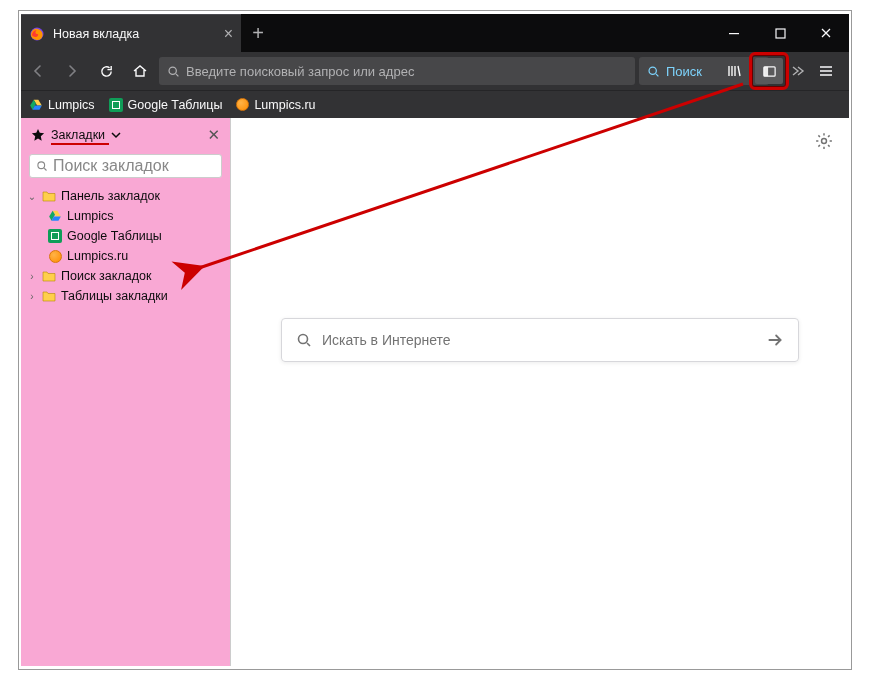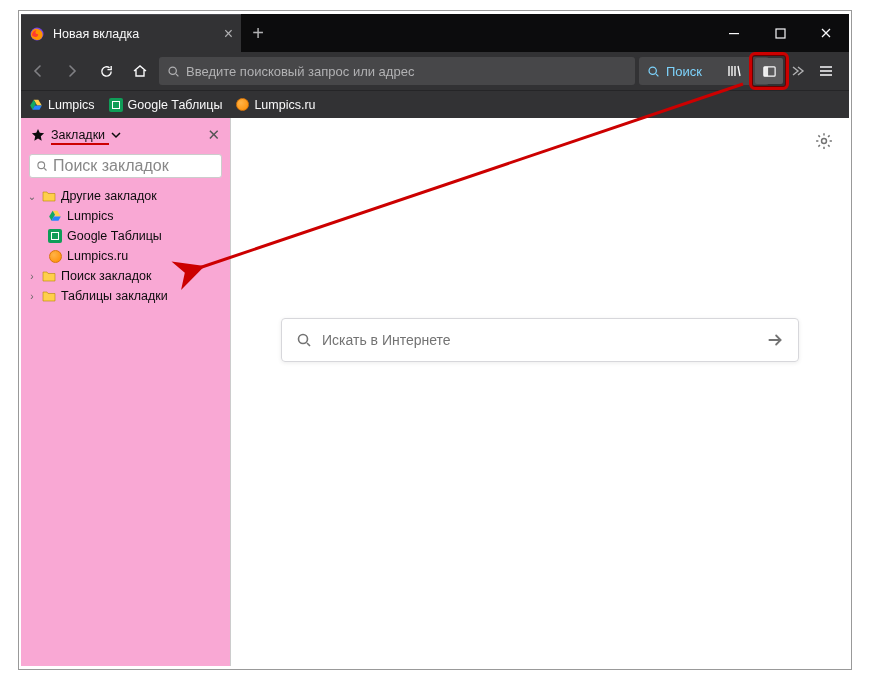--- a/index.html
+++ b/index.html
@@ -223,21 +223,21 @@
         <span>Поиск закладок</span>
       </div>
       <div class="tree">
         <div class="trow">
           <span class="exp">⌄</span>
           <span class="ico">
             <svg width="14" height="12" viewBox="0 0 14 12">
                 <path class="folder-ico" d="M1 2h4l1 1.5h7V11H1z"></path>
               </svg>
           </span>
-          <span>Другие закладок</span>
+          <span>Панель закладок</span>
         </div>
         <div class="trow indent1">
           <span class="ico drive-ico">
             <svg viewBox="0 0 24 24">
                 <path d="M8 3h8l6 10h-8z" fill="#ffcf4b"></path>
                 <path d="M2 13l6-10 4 7-6 10z" fill="#11a861"></path>
                 <path d="M6 20l4-7h12l-4 7z" fill="#2684fc"></path>
               </svg>
           </span>
           <span>Lumpics</span>

